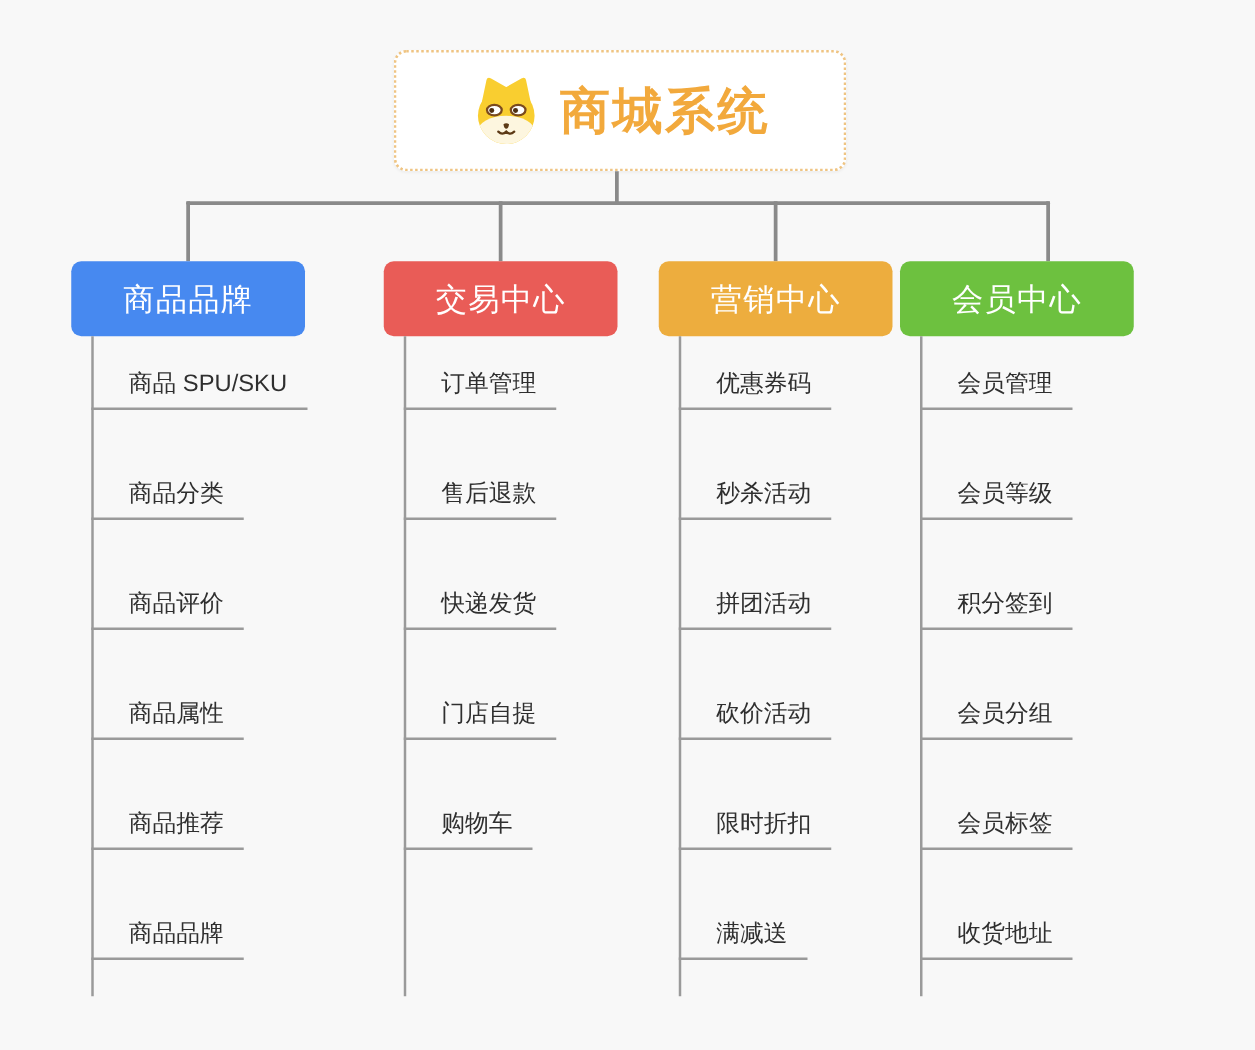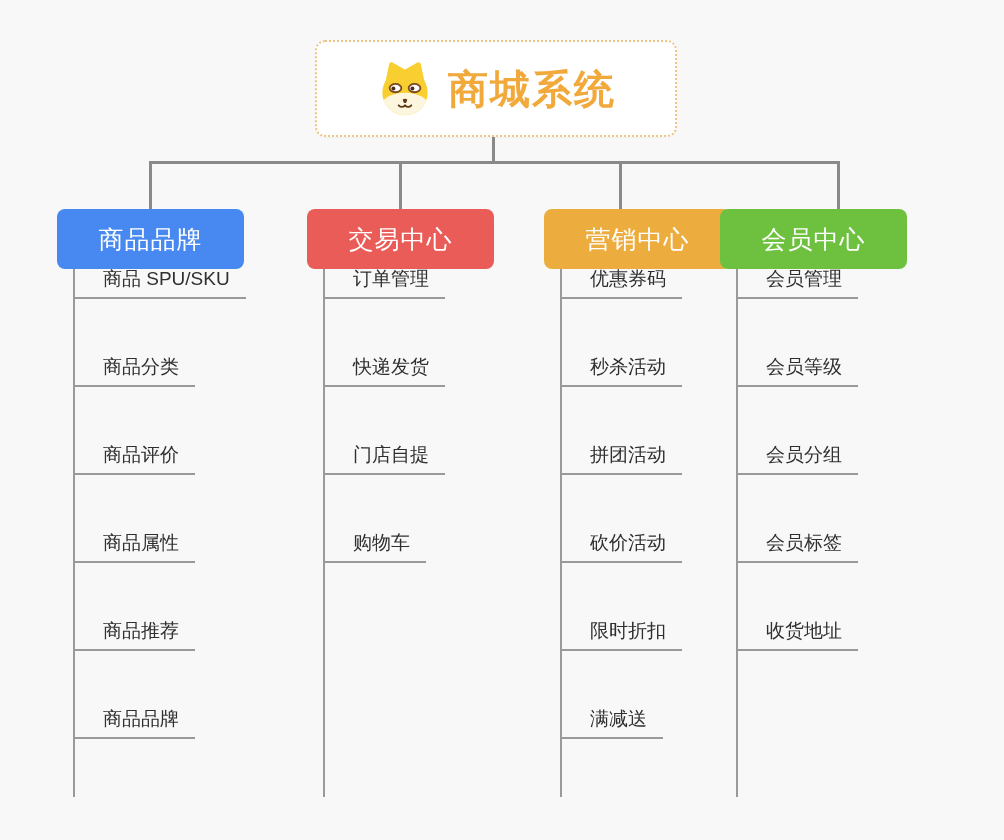--- a/index.html
+++ b/index.html
@@ -47,21 +47,21 @@
     cursor:default;
   }
   .branch-line{
     position:absolute;left:16px;top:60px;
     width:2px;height:528px;background:var(--branch-line);
   }
   .branch-items{
     position:absolute;left:16px;top:60px;
     margin:0;padding:0;list-style:none;
   }
-  .leaf-item{height:88px;display:flex;align-items:flex-start;}
+  .leaf-item{height:88px;display:flex;align-items:center;}
   .leaf-label{
     display:inline-block;white-space:nowrap;
     font-size:19px;color:var(--item-text);line-height:1;
     padding:0 16px 9px 30px;
     border-bottom:2px solid var(--branch-line);
   }
 </style>
 </head>
 <body>
 
@@ -124,32 +124,35 @@
   <div class="branch" style="left: 307px;">
     <div class="branch-header" style="background: rgb(233, 92, 87);">
       <span class="branch-label">交易中心</span>
     </div>
     <div class="branch-line"></div>
     <ul class="branch-items">
           <li class="leaf-item">
             <span class="leaf-label">订单管理</span>
           </li>
           <li class="leaf-item">
+            <span class="leaf-label">售后退款</span>
+          </li>
+          <li class="leaf-item">
             <span class="leaf-label">快递发货</span>
           </li>
           <li class="leaf-item">
             <span class="leaf-label">门店自提</span>
           </li>
           <li class="leaf-item">
             <span class="leaf-label">购物车</span>
           </li>
         </ul>
   </div>
 
-  <div class="branch" style="left: 544px;">
+  <div class="branch" style="left: 527px;">
     <div class="branch-header" style="background: rgb(237, 173, 62);">
       <span class="branch-label">营销中心</span>
     </div>
     <div class="branch-line"></div>
     <ul class="branch-items">
           <li class="leaf-item">
             <span class="leaf-label">优惠券码</span>
           </li>
           <li class="leaf-item">
             <span class="leaf-label">秒杀活动</span>
@@ -175,20 +178,23 @@
     </div>
     <div class="branch-line"></div>
     <ul class="branch-items">
           <li class="leaf-item">
             <span class="leaf-label">会员管理</span>
           </li>
           <li class="leaf-item">
             <span class="leaf-label">会员等级</span>
           </li>
           <li class="leaf-item">
+            <span class="leaf-label">积分签到</span>
+          </li>
+          <li class="leaf-item">
             <span class="leaf-label">会员分组</span>
           </li>
           <li class="leaf-item">
             <span class="leaf-label">会员标签</span>
           </li>
           <li class="leaf-item">
             <span class="leaf-label">收货地址</span>
           </li>
         </ul>
   </div>

